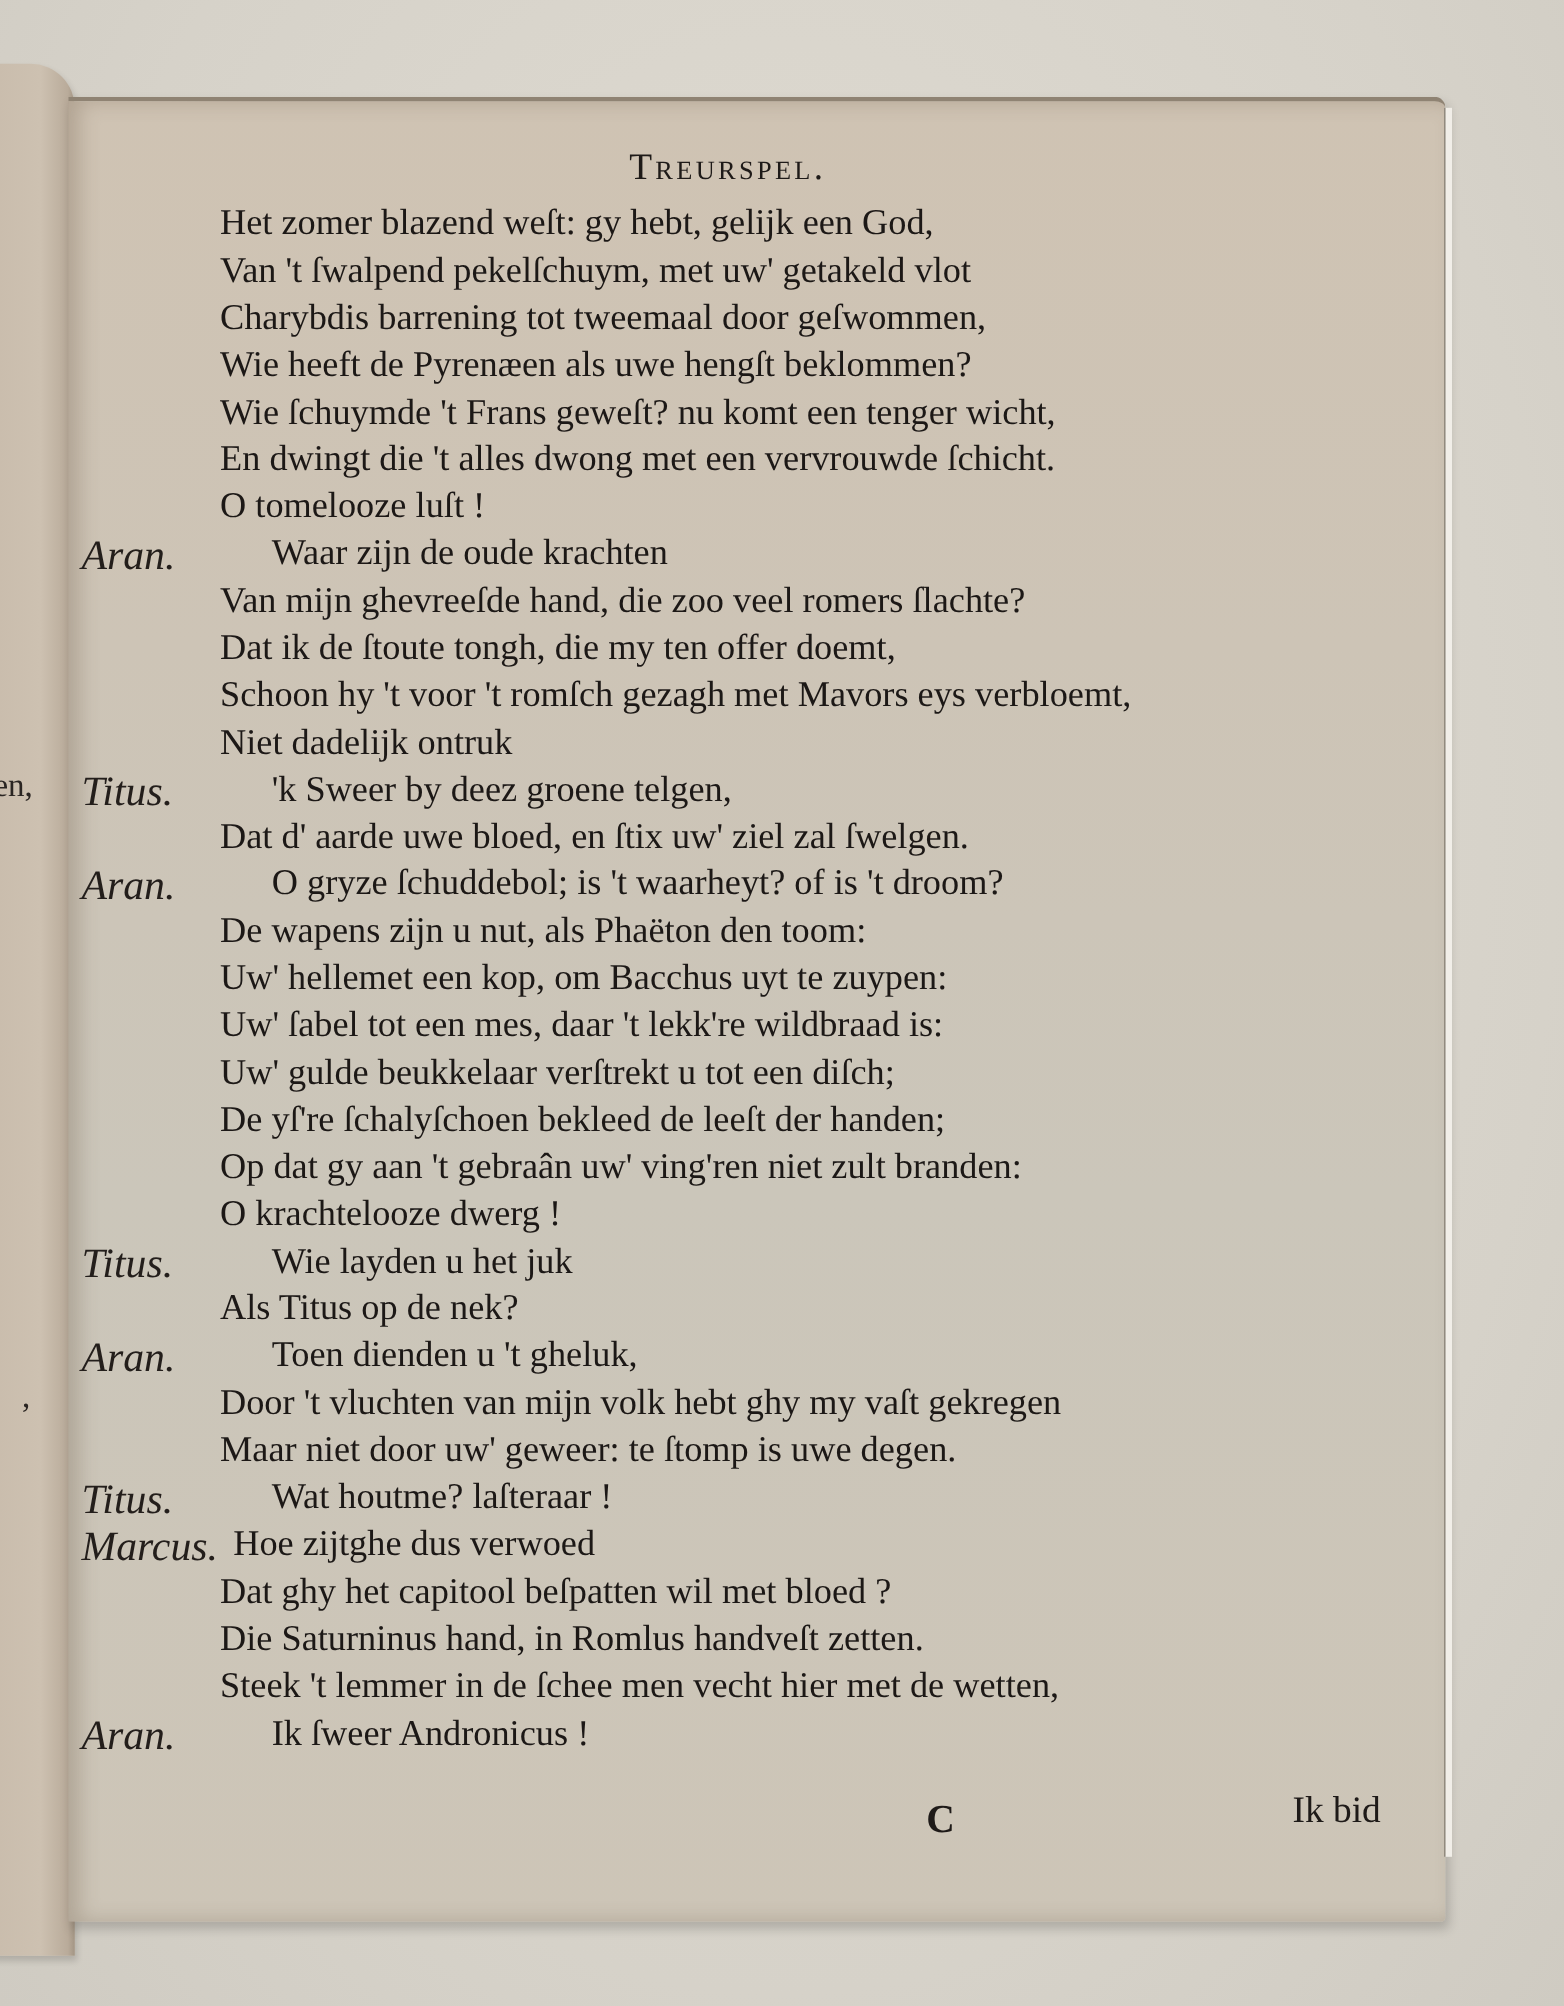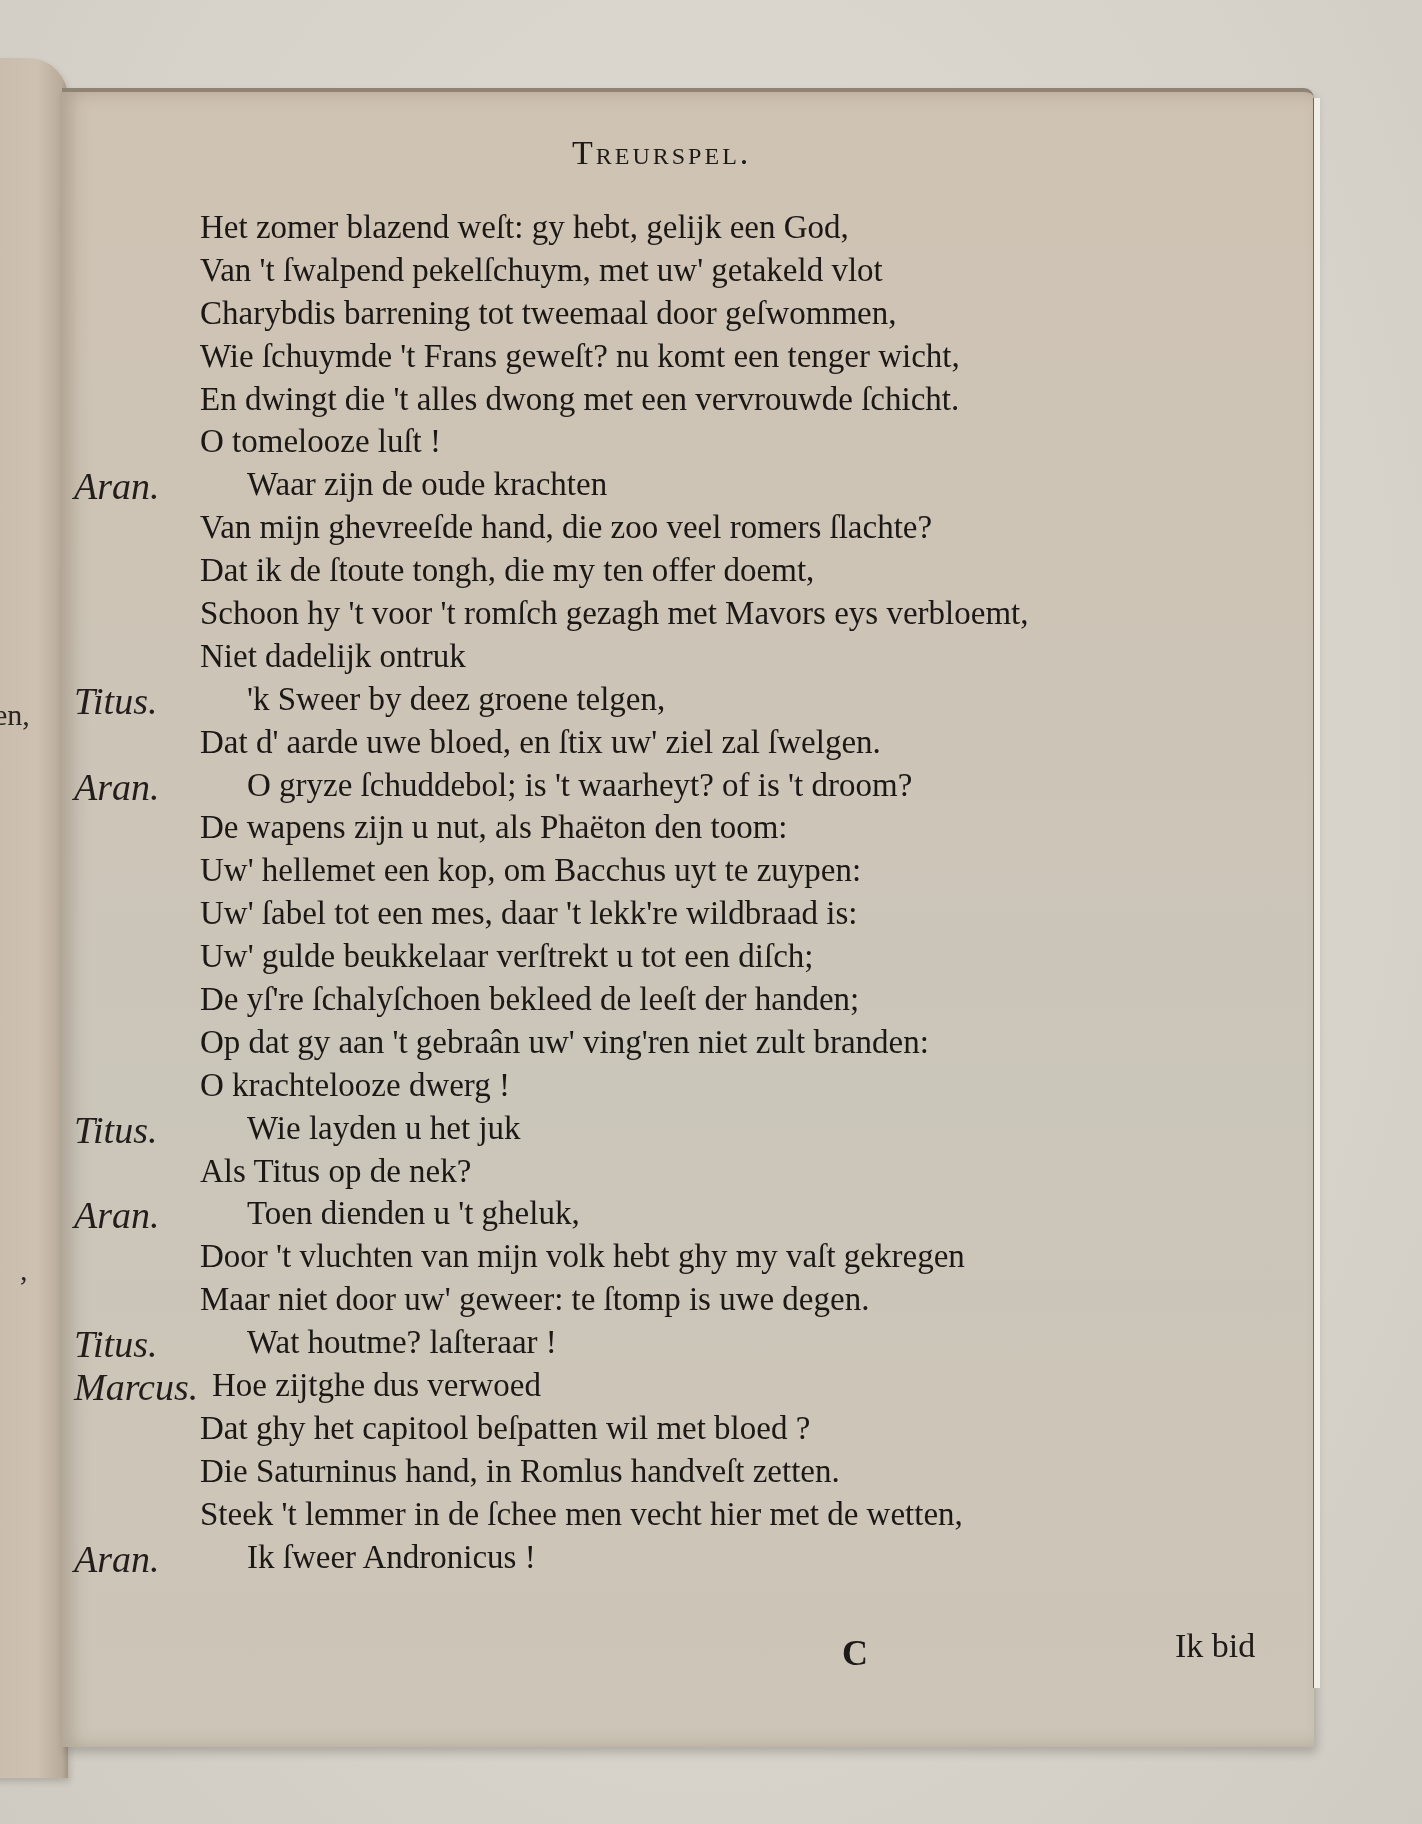--- a/index.html
+++ b/index.html
@@ -57,21 +57,20 @@
       font-size: 34px;
       font-variant: small-caps;
       letter-spacing: 3px;
       color: #1e1a18;
       font-weight: normal;
     }
     .verse {
       position: absolute;
       left: 0; top: 90px;
       width: 100%;
-      margin-top: 24px;
     }
     .line {
       position: relative;
       height: 42.9px;
       line-height: 42px;
       font-size: 33px;
       color: #1c1816;
       white-space: nowrap;
     }
     .line .speaker {
@@ -117,20 +116,23 @@
       <div class="line">
         <span class="text">Het zomer blazend weſt: gy hebt, gelijk een God,</span>
       </div>
       <div class="line">
         <span class="text">Van 't ſwalpend pekelſchuym, met uw' getakeld vlot</span>
       </div>
       <div class="line">
         <span class="text">Charybdis barrening tot tweemaal door geſwommen,</span>
       </div>
       <div class="line">
+        <span class="text">Wie heeft de Pyrenæen als uwe hengſt beklommen?</span>
+      </div>
+      <div class="line">
         <span class="text">Wie ſchuymde 't Frans geweſt? nu komt een tenger wicht,</span>
       </div>
       <div class="line">
         <span class="text">En dwingt die 't alles dwong met een vervrouwde ſchicht.</span>
       </div>
       <div class="line">
         <span class="text">O tomelooze luſt !</span>
       </div>
       <div class="line indent">
         <span class="speaker">Aran.</span>

